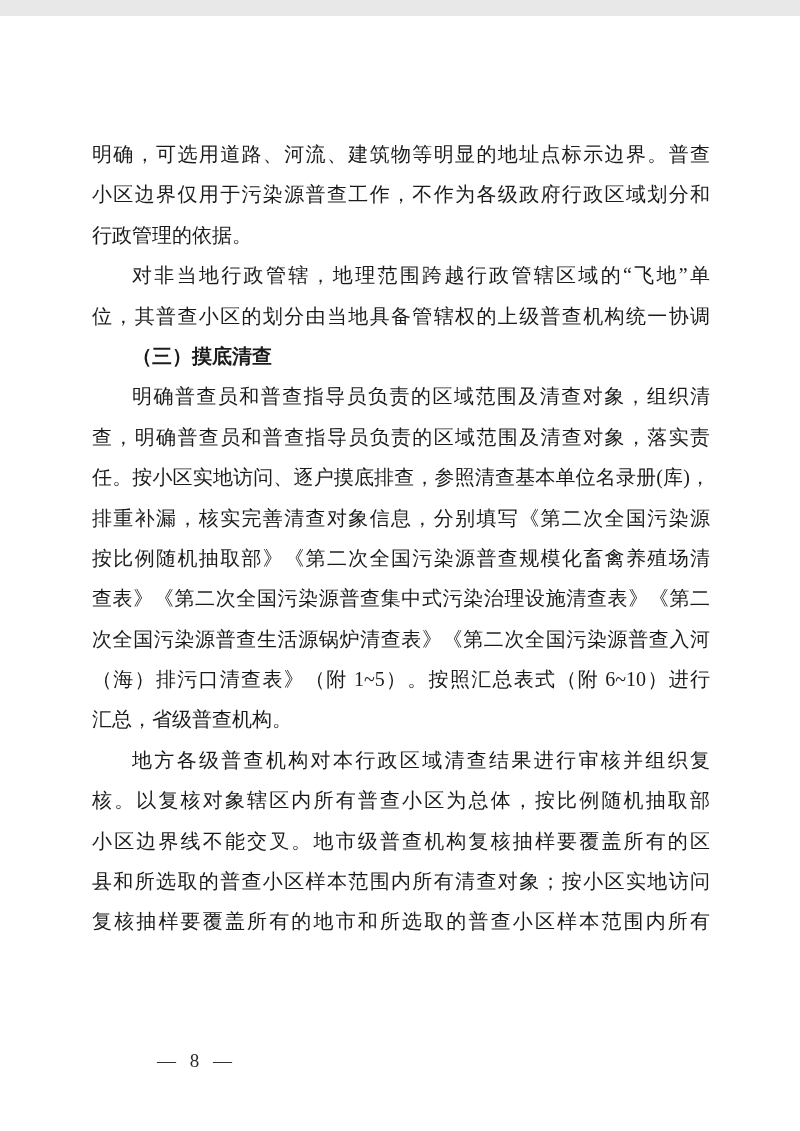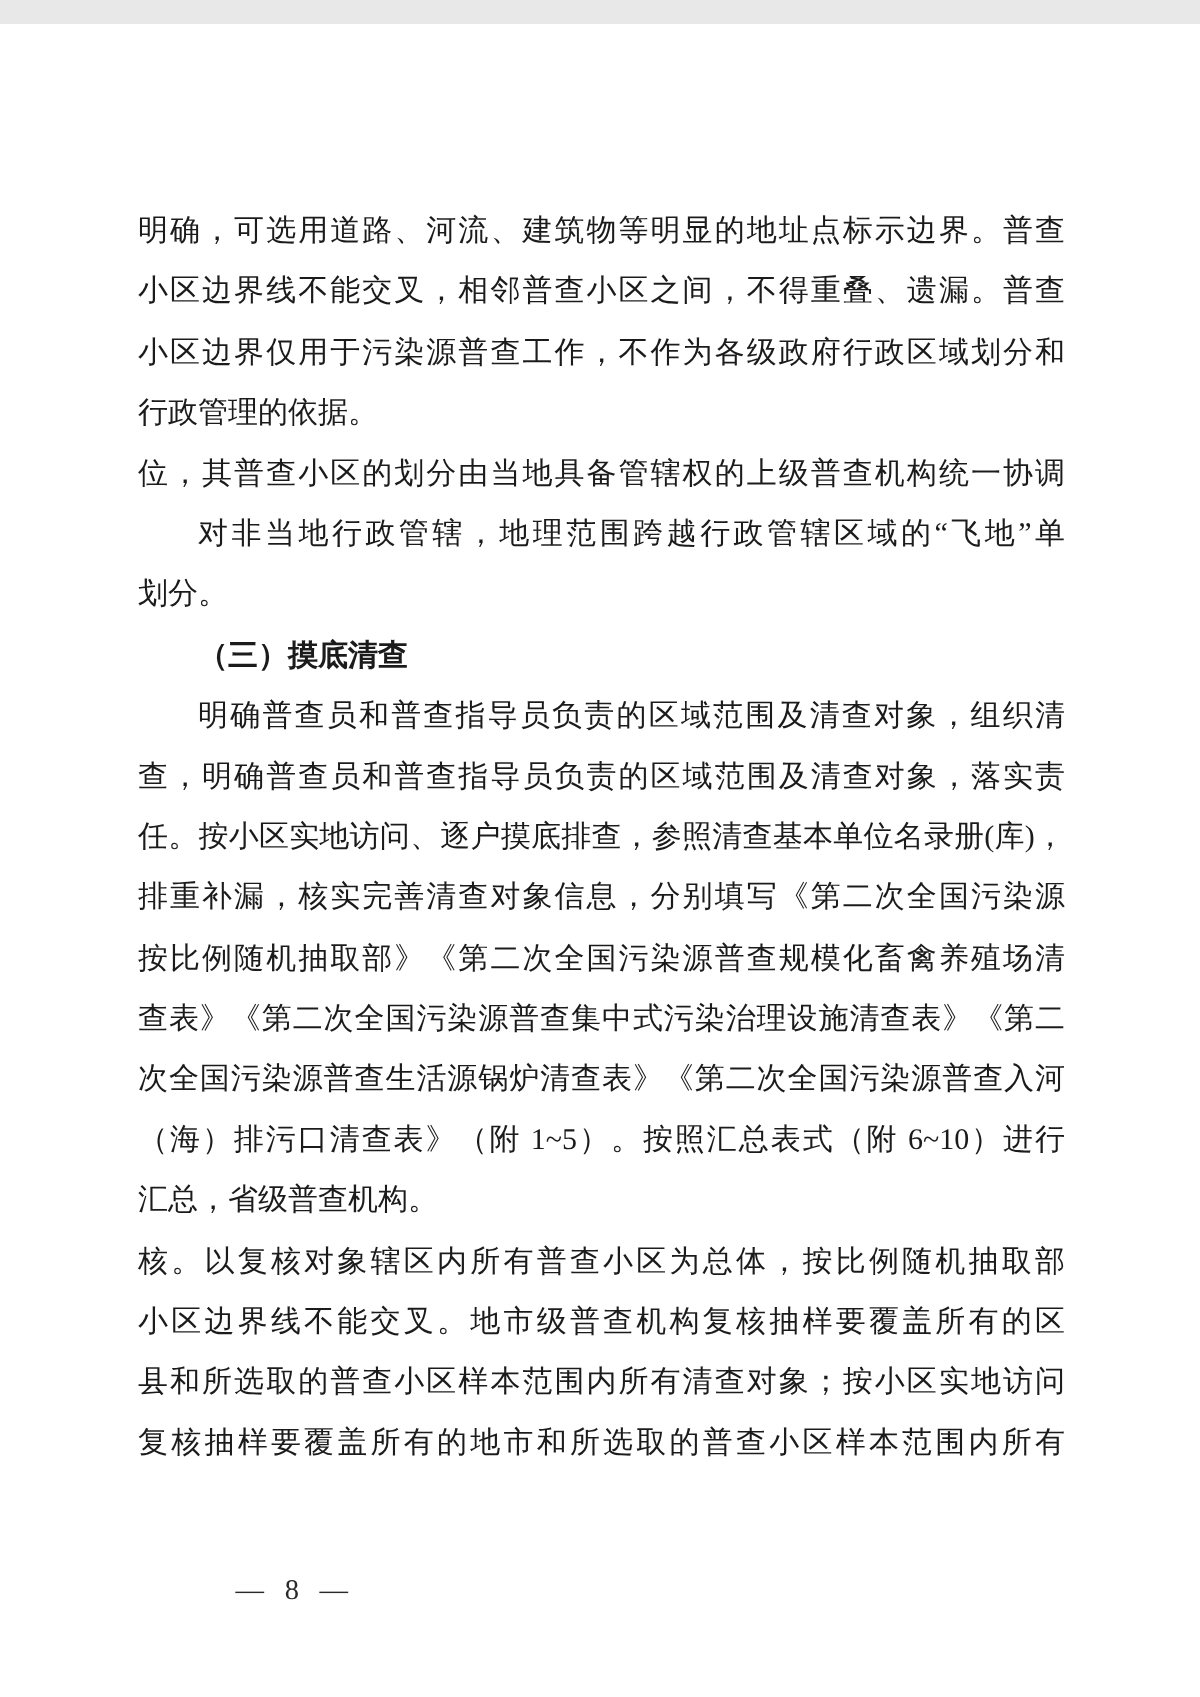--- a/index.html
+++ b/index.html
@@ -41,40 +41,39 @@
     word-spacing:9px;
     white-space:pre;
   }
 </style>
 </head>
 <body>
 
 <div class="page">
   <main class="doc">
     <div class="line j">明确，可选用道路、河流、建筑物等明显的地址点标示边界。普查</div>
-    <div class="line j">小区边界线不能交叉，相邻普查小区之间，不得重叠、遗漏。普查</div>
     <div class="line j">小区边界仅用于污染源普查工作，不作为各级政府行政区域划分和</div>
     <div class="line">行政管理的依据。</div>
 
+    <div class="line j ind">对非当地行政管辖，地理范围跨越行政管辖区域的“飞地”单</div>
     <div class="line j">位，其普查小区的划分由当地具备管辖权的上级普查机构统一协调</div>
-    <div class="line j ind">对非当地行政管辖，地理范围跨越行政管辖区域的“飞地”单</div>
-    <div class="line">划分。</div>
 
     <div class="line ind heading">（三）摸底清查</div>
 
     <div class="line j ind">明确普查员和普查指导员负责的区域范围及清查对象，组织清</div>
     <div class="line j">查，明确普查员和普查指导员负责的区域范围及清查对象，落实责</div>
     <div class="line j">任。按小区实地访问、逐户摸底排查，参照清查基本单位名录册(库)，</div>
     <div class="line j">排重补漏，核实完善清查对象信息，分别填写《第二次全国污染源</div>
     <div class="line j">按比例随机抽取部》《第二次全国污染源普查规模化畜禽养殖场清</div>
     <div class="line j">查表》《第二次全国污染源普查集中式污染治理设施清查表》《第二</div>
     <div class="line j">次全国污染源普查生活源锅炉清查表》《第二次全国污染源普查入河</div>
     <div class="line j">（海）排污口清查表》（附 1~5）。按照汇总表式（附 6~10）进行</div>
     <div class="line">汇总，省级普查机构。</div>
 
+    <div class="line j ind">地方各级普查机构对本行政区域清查结果进行审核并组织复</div>
     <div class="line j">核。以复核对象辖区内所有普查小区为总体，按比例随机抽取部</div>
     <div class="line j">小区边界线不能交叉。地市级普查机构复核抽样要覆盖所有的区</div>
     <div class="line j">县和所选取的普查小区样本范围内所有清查对象；按小区实地访问</div>
     <div class="line j">复核抽样要覆盖所有的地市和所选取的普查小区样本范围内所有</div>
   </main>
 
   <footer class="footer">
     <span>— 8 —</span>
   </footer>
 </div>

